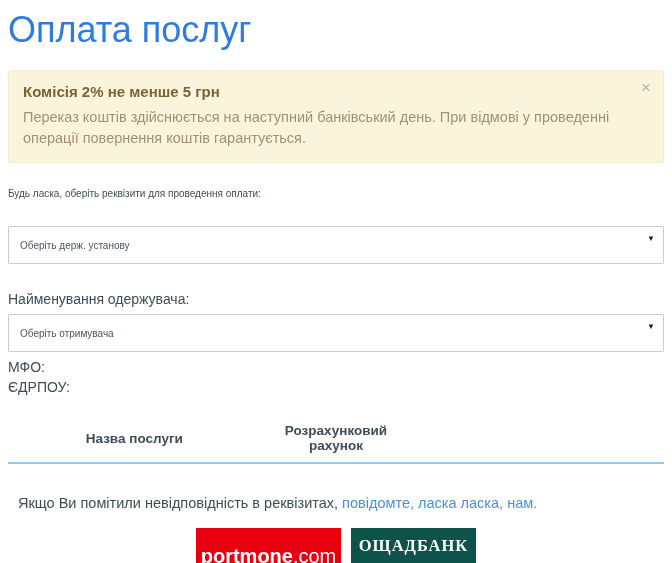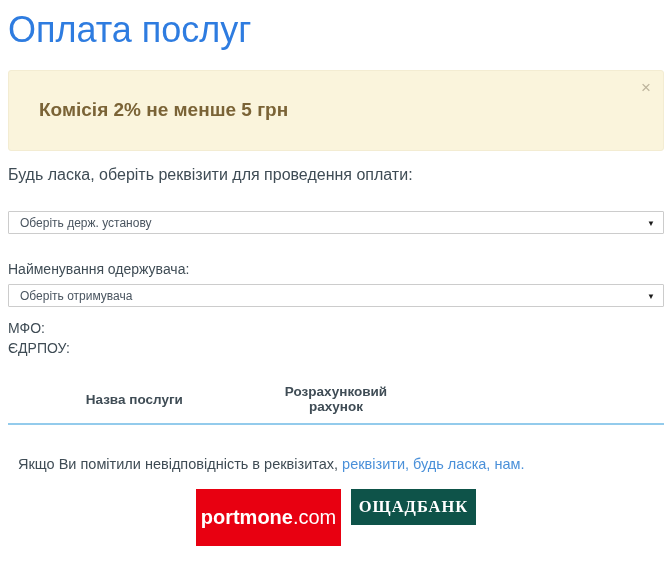--- a/index.html
+++ b/index.html
@@ -39,46 +39,46 @@
   }
   .alert .close{
     position:absolute;top:8px;right:12px;
     border:none;background:transparent;
     color:#bdb49c;font-size:17px;line-height:1;
     font-family:"Liberation Sans", sans-serif;
     cursor:pointer;padding:0;
   }
   .alert-heading{
     font-weight:700;color:var(--alert-heading);
-    font-size:19px;margin:16px;
+    font-size:15px;margin:0;
   }
   .alert-body{
     margin:7px 0 0 0;color:var(--alert-body);
     font-size:14.5px;line-height:1.45;
     max-width:600px;
   }
-  .instruction{margin:15px 0 0 0;font-size:16px;}
+  .instruction{margin:25px 0 0 0;font-size:10px;}
   .field{margin-top:27px;}
   .field-label{display:block;font-size:14px;margin-bottom:7px;}
   .select-wrap{position:relative;width:656px;}
   select.form-select{
-    width:100%;height:23px;
+    width:100%;height:38px;
     -webkit-appearance:none;-moz-appearance:none;appearance:none;
     background:#ffffff;
     border:1px solid #cccccc;border-radius:1px;
     font-family:"Liberation Sans", sans-serif;
-    font-size:12px;color:#4a5560;
+    font-size:10px;color:#4a5560;
     padding:0 24px 0 11px;
   }
   .select-wrap .chevron{
     position:absolute;right:9px;top:9px;
     font-size:8px;color:#1a1a1a;
     pointer-events:none;line-height:1;
   }
-  .req{margin-top:11px;line-height:20px;}
+  .req{margin-top:5px;line-height:20px;}
   .req-row{white-space:nowrap;}
   .services-table{
     width:656px;margin-top:22px;
     border-collapse:collapse;
   }
   .services-table th{
     font-weight:700;font-size:13.5px;color:var(--text);
     padding:4px 0 9px 0;
     border-bottom:2px solid var(--divider);
   }
@@ -108,20 +108,21 @@
   }
 </style>
 </head>
 <body>
 
 <h1 class="page-title">Оплата послуг</h1>
 
 <div class="alert">
   <button class="close">×</button>
   <p class="alert-heading">Комісія 2% не менше 5 грн</p>
+  <p class="alert-body">Переказ коштів здійснюється на наступний банківський день. При відмові у проведенні операції повернення коштів гарантується.</p>
 </div>
 
 <p class="instruction">Будь ласка, оберіть реквізити для проведення оплати:</p>
 
 <div class="field">
   <div class="select-wrap">
     <select class="form-select">
       <option>Оберіть держ. установу</option>
     </select>
     <span class="chevron">▼</span>
@@ -147,21 +148,21 @@
   <thead>
     <tr>
       <th class="col-service">Назва послуги</th>
       <th class="col-account">Розрахунковий рахунок</th>
       <th class="col-extra"></th>
     </tr>
   </thead>
   <tbody></tbody>
 </table>
 
-<p class="note"><span>Якщо Ви помітили невідповідність в реквізитах, </span><a href="#">реквізити, будь ласка, нам.</a></p>
+<p class="note"><span>Якщо Ви помітили невідповідність в реквізитах, </span><a href="#">повідомте, ласка ласка, нам.</a></p>
 
 <div class="logos">
   <div class="portmone-logo">
     <span class="pm-bold">portmone</span>
       <span class="pm-reg">.com</span>
   </div>
   <div class="oschad-logo">
     <div class="oschad-top">ОЩАДБАНК</div>
 
   </div>

